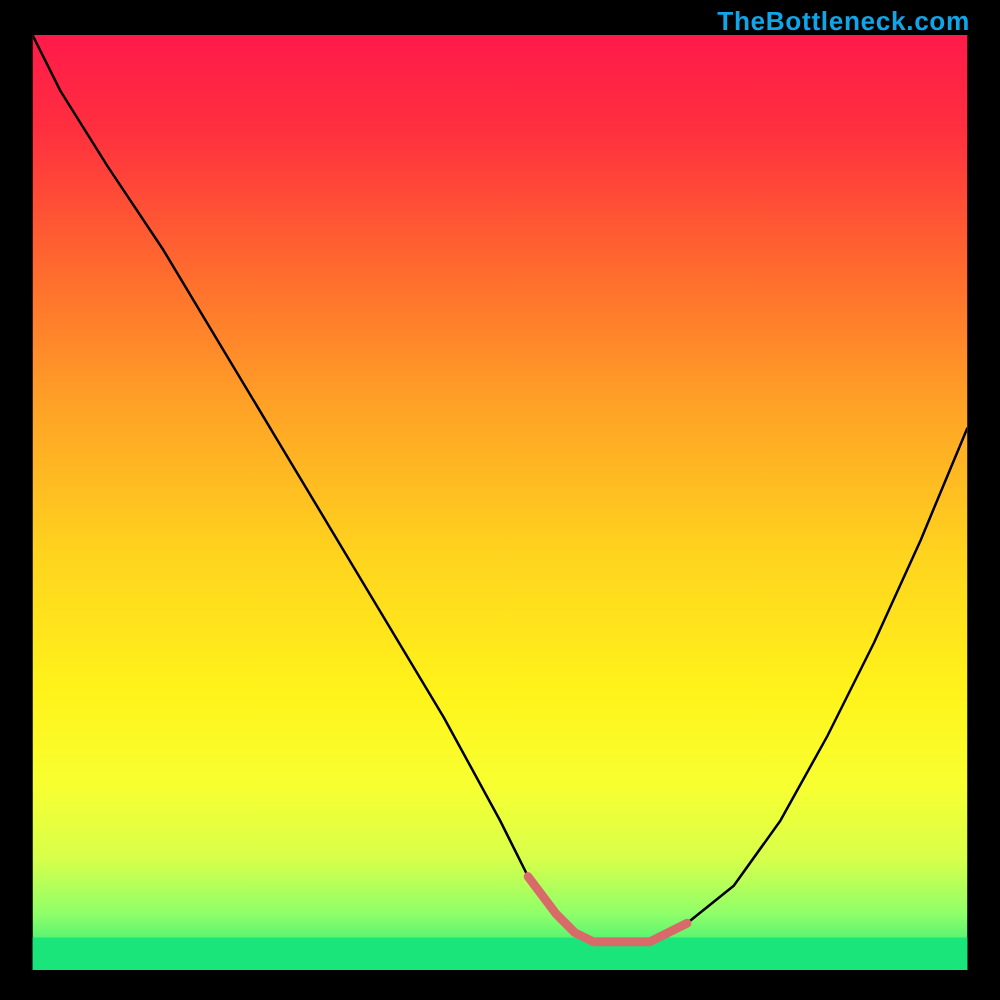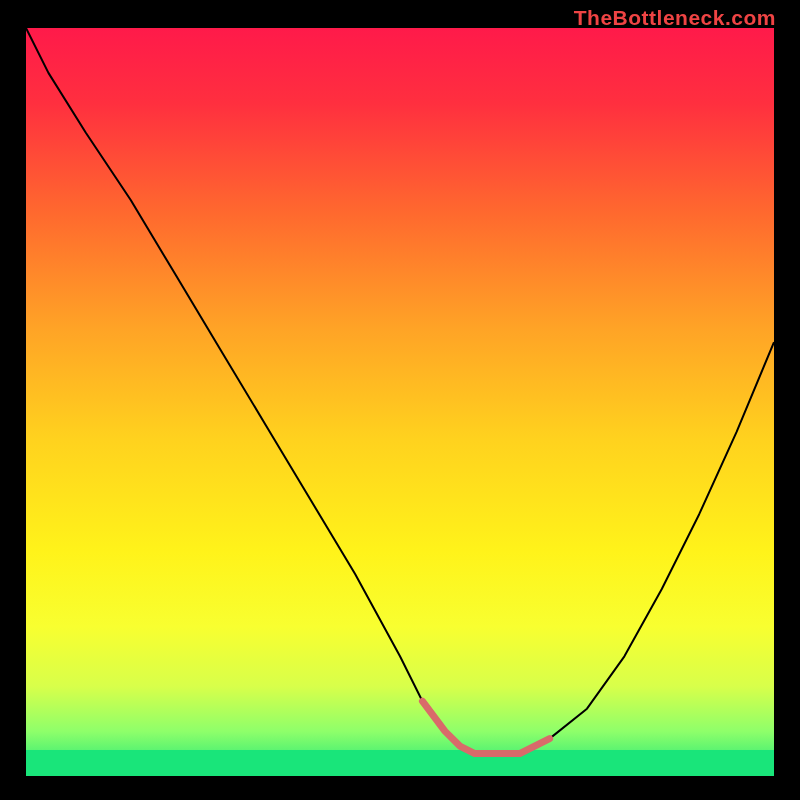--- a/index.html
+++ b/index.html
@@ -44,15 +44,15 @@
 
   <div class="plot-area" id="plot-area" style="left: 26px; top: 28px; width: 748px; height: 748px;">
     <div class="gradient" id="gradient-bg" style="background: linear-gradient(rgb(255, 26, 74) 0%, rgb(255, 47, 63) 10%, rgb(255, 106, 46) 25%, rgb(255, 163, 38) 40%, rgb(255, 210, 30) 55%, rgb(255, 243, 26) 70%, rgb(248, 255, 48) 80%, rgb(216, 255, 74) 88%, rgb(143, 255, 106) 94%, rgb(25, 229, 122) 100%);"></div>
     <div id="green-band" style="position: absolute; left: 0px; right: 0px; bottom: 0px; height: 3.5%; background: rgb(25, 229, 122);"></div>
     <svg class="curve" id="curve-svg" viewBox="0 0 100 100" preserveAspectRatio="none">
         <path d="M0.00 0.00 L3.00 6.00 L8.00 14.00 L14.00 23.00 L20.00 33.00 L26.00 43.00 L32.00 53.00 L38.00 63.00 L44.00 73.00 L50.00 84.00 L53.00 90.00 L56.00 94.00 L58.00 96.00 L60.00 97.00 L63.00 97.00 L66.00 97.00 L70.00 95.00 L75.00 91.00 L80.00 84.00 L85.00 75.00 L90.00 65.00 L95.00 54.00 L100.00 42.00" fill="none" stroke="#000000" stroke-width="2" vector-effect="non-scaling-stroke" stroke-linejoin="round"></path>
         <path d="M53.00 90.00 L56.00 94.00 L58.00 96.00 L60.00 97.00 L63.00 97.00 L66.00 97.00 L70.00 95.00" fill="none" stroke="#d96a6a" stroke-width="7" stroke-linecap="round" stroke-linejoin="round" vector-effect="non-scaling-stroke"></path>
       </svg>
   </div>
 
-  <div class="watermark" id="watermark" style="color: #ef4444; font-size: 21px; right: 24px; top: 6px;">TheBottleneck.com</div>
+  <div class="watermark" id="watermark" style="color: #0ea5e9; font-size: 21px; right: 24px; top: 6px;">TheBottleneck.com</div>
 
 </div>
 
 </body></html>

